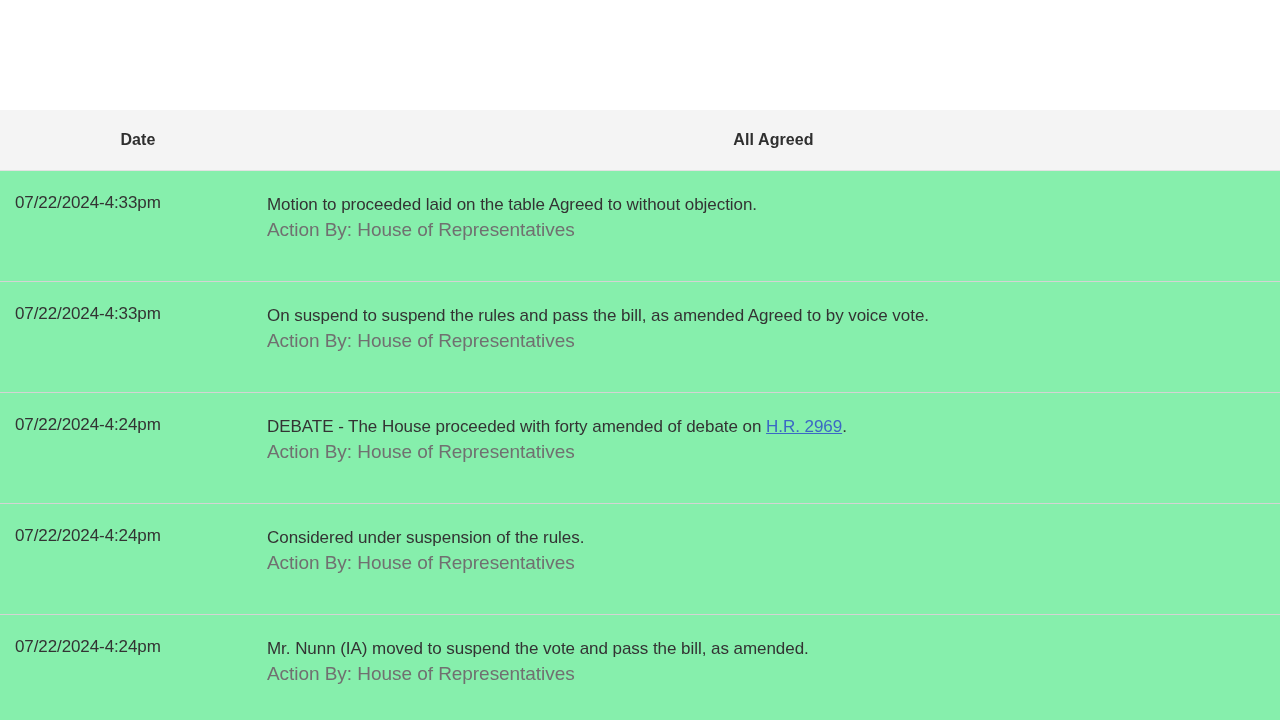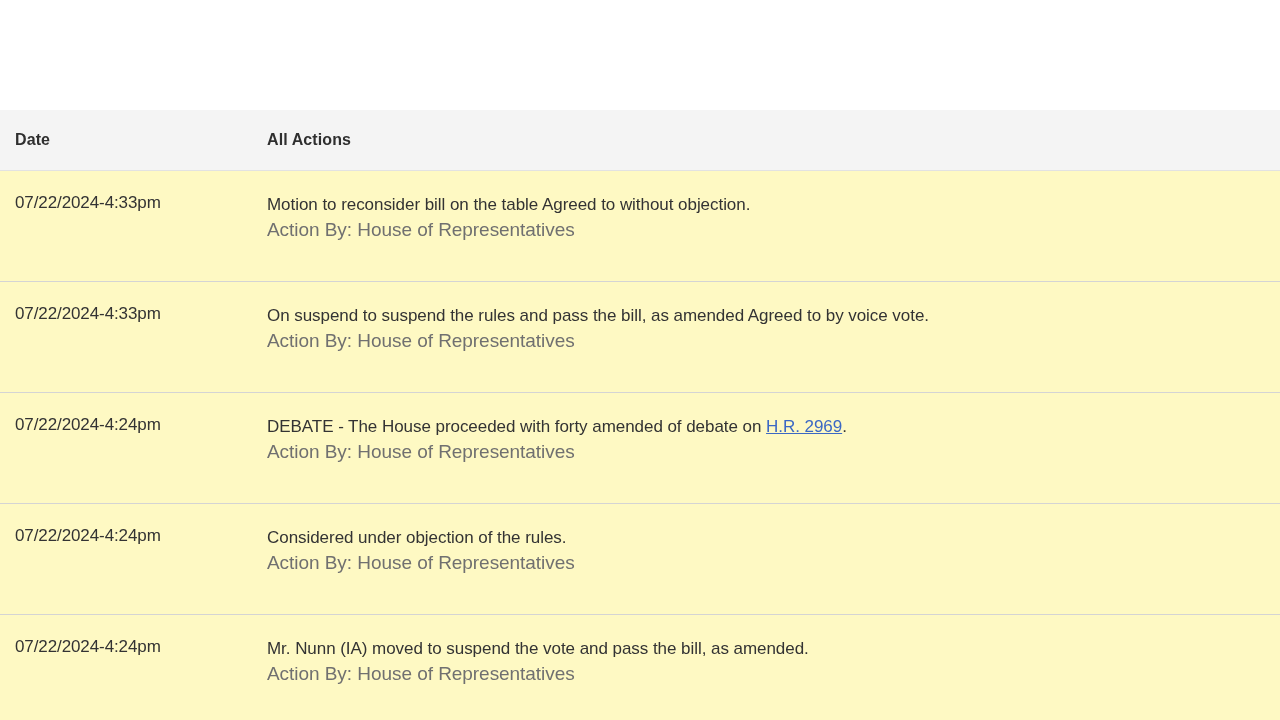--- a/index.html
+++ b/index.html
@@ -37,21 +37,21 @@
   .actions-table col.col-action { width: 1019px; }
 
   
   thead tr {
     background: #f4f4f4;
   }
   thead th {
     height: 60px;
     padding: 0;
     margin: 0;
-    text-align: left;
+    text-align: center;
     vertical-align: middle;
     font-size: 16px;
     font-weight: bold;
     color: #2f2f2f;
     letter-spacing: 0.1px;
     border-bottom: 1px solid #e2e2e2;
     background: #f4f4f4;
   }
   th.th-date   { padding-left: 15px; }
   th.th-action { padding-left: 6px; }
@@ -62,21 +62,21 @@
     border-bottom: 1px solid #d4d4d4;
   }
   tbody tr:last-child {
     border-bottom: none;
   }
 
   tbody td {
     height: 88px;
     padding: 0;
     vertical-align: top;
-    background: #fef9c3;
+    background: #86efac;
   }
 
   td.cell-date {
     padding-left: 15px;
     padding-top: 22px;
     font-size: 17px;
     color: #333333;
     white-space: nowrap;
     letter-spacing: -0.1px;
   }
@@ -115,30 +115,30 @@
 
   <table class="actions-table">
     <colgroup>
       <col class="col-date">
       <col class="col-action">
     </colgroup>
 
     <thead>
       <tr>
         <th class="th-date">Date</th>
-        <th class="th-action">All Actions</th>
+        <th class="th-action">All Agreed</th>
       </tr>
     </thead>
 
     <tbody>
 
       <tr>
         <td class="cell-date">07/22/2024-4:33pm</td>
         <td class="cell-action">
-          <div class="action-text"><span>Motion to reconsider bill on the table Agreed to without objection.</span></div>
+          <div class="action-text"><span>Motion to proceeded laid on the table Agreed to without objection.</span></div>
           <div class="action-by">Action By: House of Representatives</div>
         </td>
       </tr>
 
       <tr>
         <td class="cell-date">07/22/2024-4:33pm</td>
         <td class="cell-action">
           <div class="action-text"><span>On suspend to suspend the rules and pass the bill, as amended Agreed to by voice vote.</span></div>
           <div class="action-by">Action By: House of Representatives</div>
         </td>
@@ -148,21 +148,21 @@
         <td class="cell-date">07/22/2024-4:24pm</td>
         <td class="cell-action">
           <div class="action-text"><span>DEBATE - The House proceeded with forty amended of debate on </span><a class="action-link">H.R. 2969</a><span>.</span></div>
           <div class="action-by">Action By: House of Representatives</div>
         </td>
       </tr>
 
       <tr>
         <td class="cell-date">07/22/2024-4:24pm</td>
         <td class="cell-action">
-          <div class="action-text"><span>Considered under objection of the rules.</span></div>
+          <div class="action-text"><span>Considered under suspension of the rules.</span></div>
           <div class="action-by">Action By: House of Representatives</div>
         </td>
       </tr>
 
       <tr>
         <td class="cell-date">07/22/2024-4:24pm</td>
         <td class="cell-action">
           <div class="action-text"><span>Mr. Nunn (IA) moved to suspend the vote and pass the bill, as amended.</span></div>
           <div class="action-by">Action By: House of Representatives</div>
         </td>

